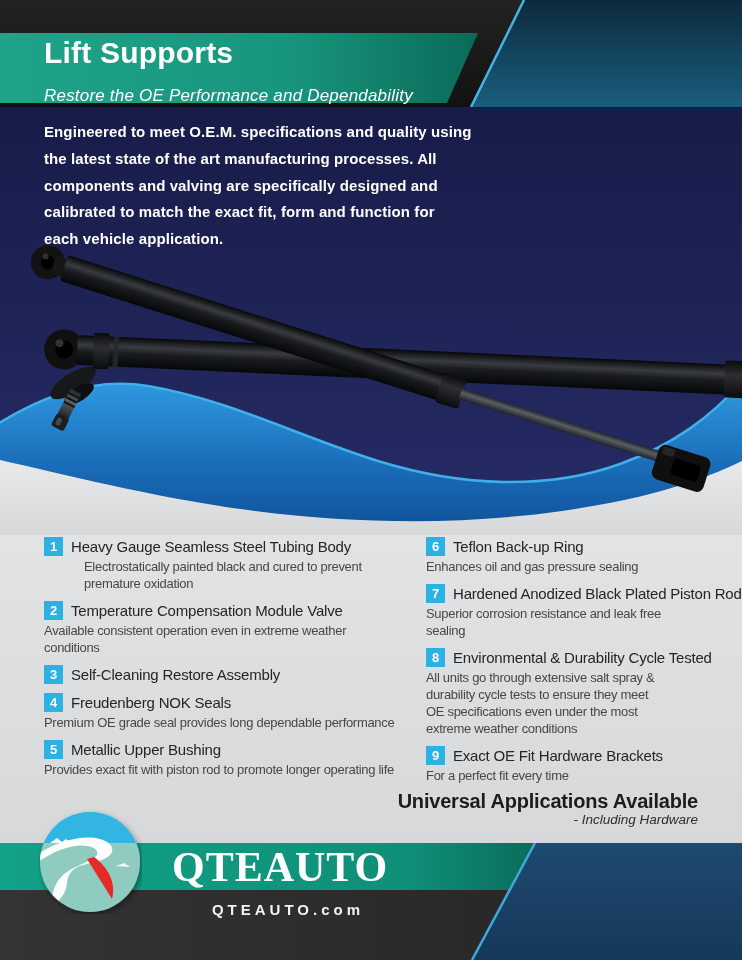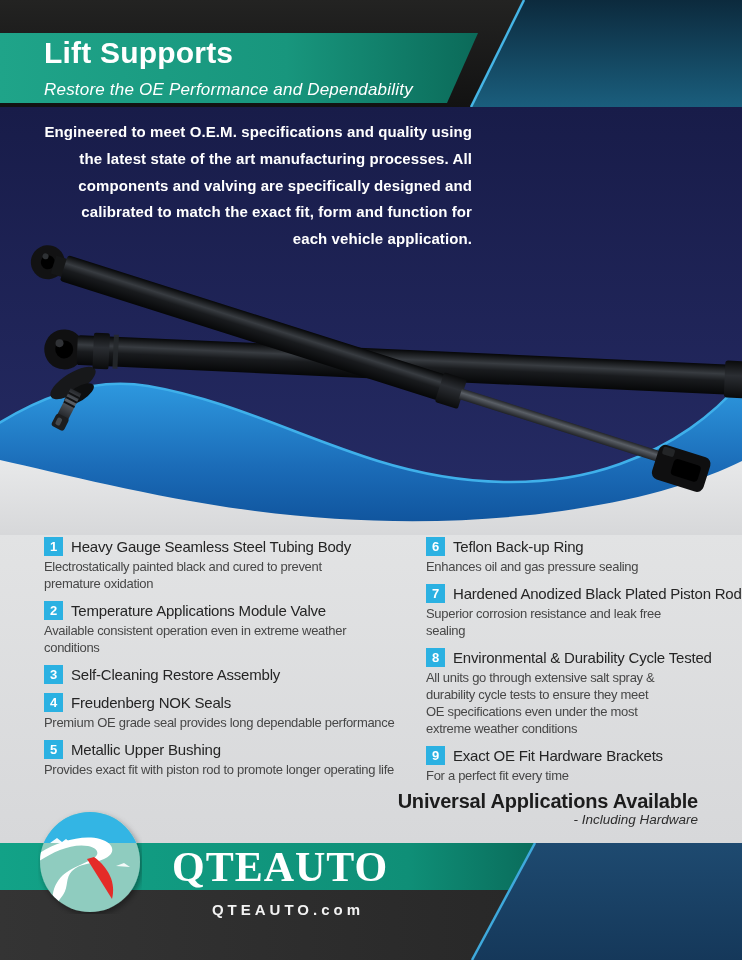--- a/index.html
+++ b/index.html
@@ -8,47 +8,47 @@
     font-family:"Liberation Sans",sans-serif;
     background:#d946ef;margin:0 auto;
   }
   #page *{box-sizing:border-box;}
 
   
   #header{position:absolute;left:0;top:0;width:742px;height:107px;}
   #header svg{position:absolute;left:0;top:0;}
   #header-text{position:absolute;left:44px;top:37px;color:#fff;}
   #hdr-title{font-size:30px;font-weight:bold;letter-spacing:0.2px;line-height:32px;}
-  #hdr-sub{font-size:17px;font-style:italic;line-height:22px;margin-top:10px;letter-spacing:0.2px;}
+  #hdr-sub{font-size:17px;font-style:italic;line-height:22px;margin-top:16px;letter-spacing:0.2px;}
 
   
   #hero{position:absolute;left:0;top:107px;width:742px;height:428px;}
   #intro{
     position:absolute;left:44px;top:12px;width:428px;
-    color:#fff;font-size:15px;font-weight:bold;line-height:26.8px;letter-spacing:0.1px;text-align:right;
+    color:#fff;font-size:15px;font-weight:bold;line-height:26.8px;letter-spacing:0.1px;
   }
 
   
   #features{
     position:absolute;left:0;top:535px;width:742px;height:308px;
     background:linear-gradient(180deg,#e2e3e4 0%,#d7d8da 100%);
   }
   .col{position:absolute;top:2px;}
   #col-left{left:44px;width:356px;}
   #col-right{left:426px;width:276px;}
   .feature{margin-bottom:9px;}
   .feature-head{display:flex;align-items:center;gap:8px;}
   .badge{
     width:19px;height:19px;background:#2bb1e2;color:#fff;
     font-size:13px;font-weight:bold;display:flex;align-items:center;justify-content:center;
     flex:0 0 19px;
   }
   .ftitle{font-size:15px;font-weight:normal;color:#252525;letter-spacing:-0.2px;white-space:nowrap;}
   .fdesc{font-size:13px;color:#474747;line-height:17px;margin-top:2px;letter-spacing:-0.3px;}
-  #col-left .feature:nth-child(1) .fdesc{max-width:300px;}
+  #col-left .feature:nth-child(1) .fdesc{max-width:300px;margin-left:40px;}
   #col-right .fdesc{max-width:268px;}
   #col-right .feature:nth-child(3) .fdesc{max-width:238px;}
 
   #universal{position:absolute;right:44px;top:790px;text-align:right;}
   #universal-title{font-size:20px;font-weight:bold;color:#1c1c1c;line-height:22px;letter-spacing:-0.2px;}
   #universal-sub{font-size:13.5px;font-style:italic;color:#2d2d2d;line-height:15px;}
 
   
   #footer{position:absolute;left:0;top:843px;width:742px;height:117px;}
   #footer svg{position:absolute;left:0;top:0;}
@@ -185,21 +185,21 @@
         <div class="feature">
           <div class="feature-head">
             <span class="badge">1</span>
             <span class="ftitle">Heavy Gauge Seamless Steel Tubing Body</span>
           </div>
           <div class="fdesc">Electrostatically painted black and cured to prevent premature oxidation</div>
         </div>
         <div class="feature">
           <div class="feature-head">
             <span class="badge">2</span>
-            <span class="ftitle">Temperature Applications Module Valve</span>
+            <span class="ftitle">Temperature Compensation Module Valve</span>
           </div>
           <div class="fdesc">Available consistent operation even in extreme weather conditions</div>
         </div>
         <div class="feature">
           <div class="feature-head">
             <span class="badge">3</span>
             <span class="ftitle">Self-Cleaning Restore Assembly</span>
           </div>
         </div>
         <div class="feature">

